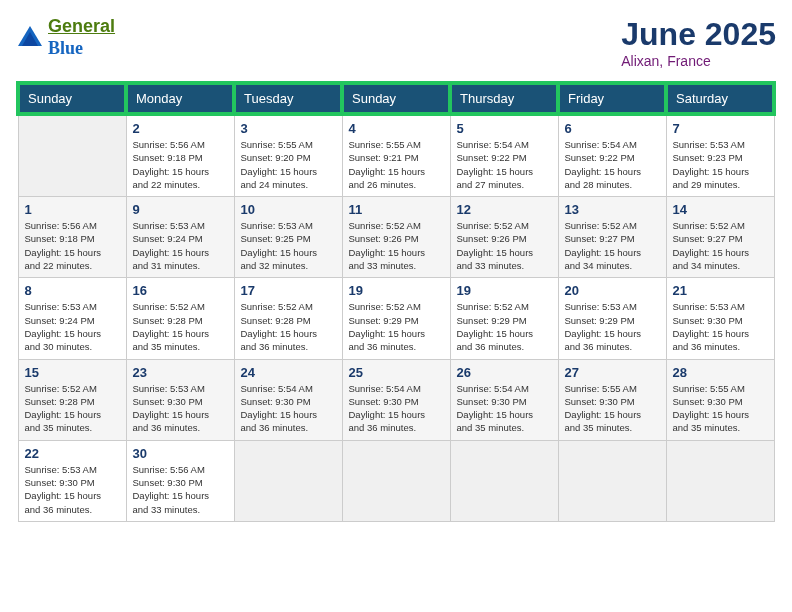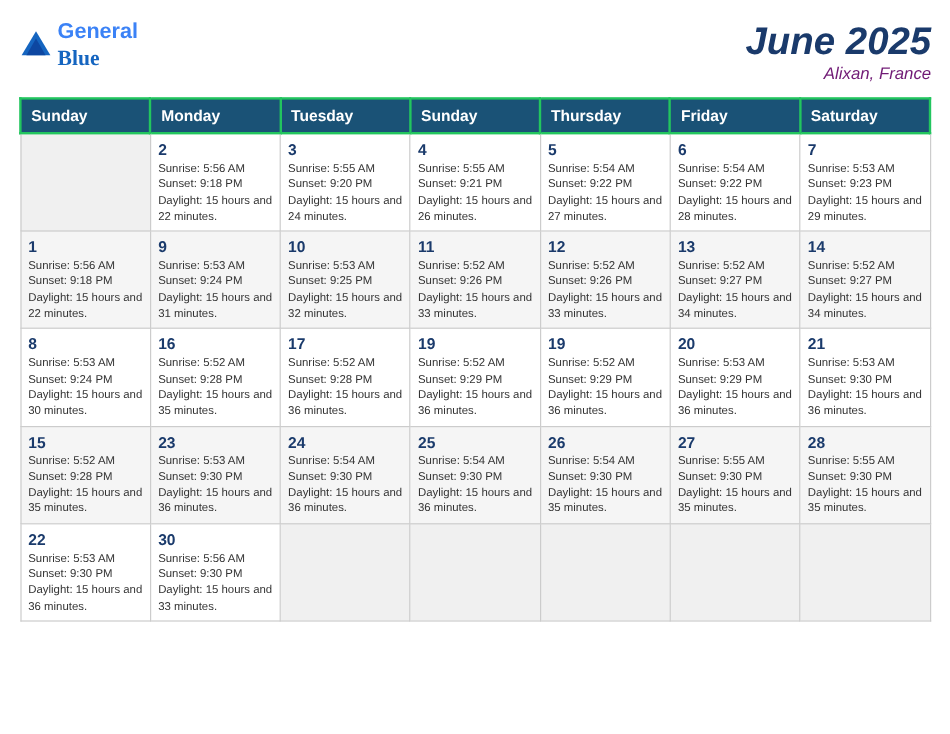--- a/index.html
+++ b/index.html
@@ -19,29 +19,27 @@
     .logo {
       display: flex;
       align-items: center;
       gap: 4px;
     }
     .logo-text {
       font-size: 18px;
       font-weight: bold;
       line-height: 1.2;
     }
-    .logo-general { color: #3b82f6; }
+    .logo-general { color: #4d7c0f; text-decoration: underline; }
     .logo-blue { color: #1565c0; font-family: Liberation Serif, serif; }
     .logo-icon {
       width: 28px;
       height: 28px;
     }
     .title-section {
-      text-align: right;
-      font-style: italic;
     }
     .month-title {
       font-size: 32px;
       color: #1a3a6b;
       font-weight: bold;
     }
     .location {
       font-size: 14px;
       color: #701a75;
     }
@@ -49,22 +47,22 @@
       width: 100%;
       border-collapse: collapse;
       border: 1px solid #ccc;
     }
     .calendar th {
       background: #1a5276;
       color: #fff;
       text-align: left;
       padding: 6px 8px;
       font-size: 13px;
-      font-weight: bold;
-      border: 2px solid #22c55e;
+      font-weight: normal;
+      border: 4px solid #22c55e;
     }
     .calendar td {
       vertical-align: top;
       padding: 5px 6px;
       border: 1px solid #ccc;
       font-size: 10px;
       color: #333;
       width: 14.28%;
       min-height: 70px;
       background: #fff;

